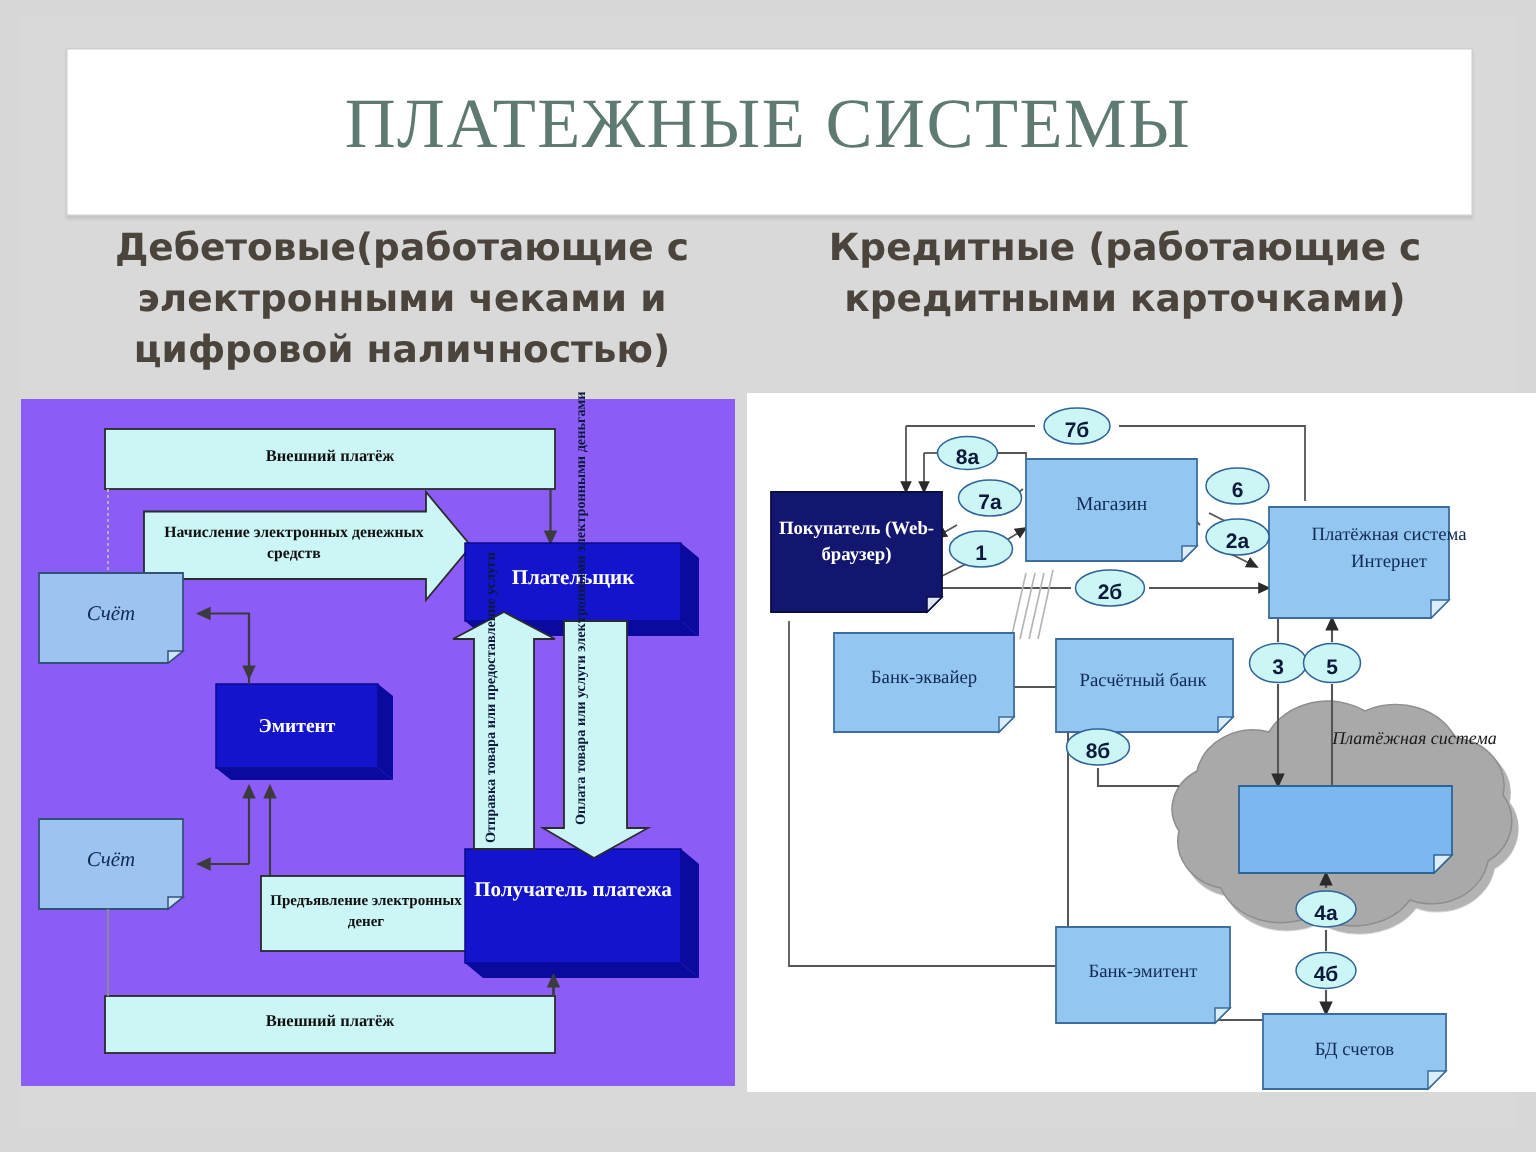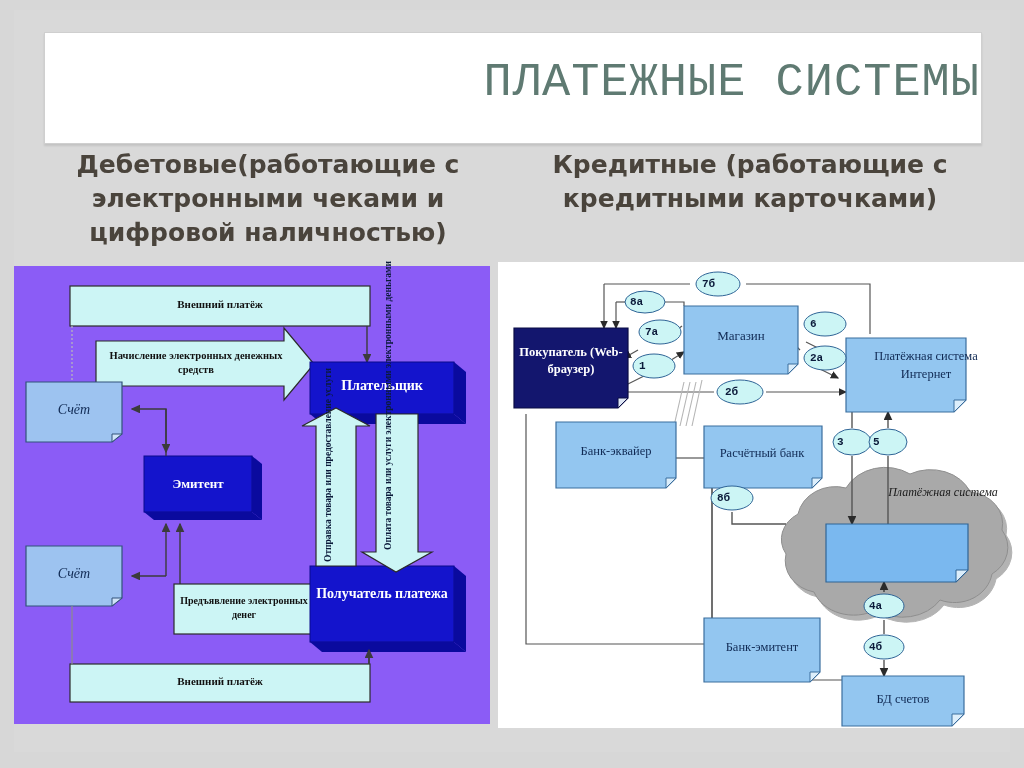--- a/index.html
+++ b/index.html
@@ -19,22 +19,22 @@
   }
   
   #title-band{
     position:absolute;left:44px;top:32px;width:936px;height:110px;
     background:#ffffff;
     border:1px solid #cfcfcf;
     box-shadow:0 2px 2px rgba(0,0,0,0.10);
   }
   #slide-title{
     position:absolute;left:44px;top:56px;width:936px;
-    text-align:right;
-    font-family:Liberation Mono, monospace;
+    text-align:center;
+    font-family:Liberation Serif, serif;
     font-size:47px;
     letter-spacing:1px;
     color:#5f7a72;
     white-space:nowrap;
   }
   .subhead{
     position:absolute;
     font-family:"DejaVu Sans", sans-serif;
     font-weight:bold;
     font-size:25px;
@@ -72,24 +72,25 @@
     font-family:"Liberation Serif", serif;
     font-weight:bold;
     color:#0b1a3a;
     writing-mode:vertical-rl;
     transform:rotate(180deg);
     text-align:center;
     white-space:nowrap;
   }
   .badge-text{
     position:absolute;
-    font-family:Liberation Mono, monospace;
+    font-family:Liberation Sans, sans-serif;
     font-weight:bold;
-    font-size:11px;
+    font-size:14px;
     color:#0b1a3a;
+    text-align:center;
   }
 </style>
 </head>
 <body>
 
 <div id="slide">
   <div id="grey-card"></div>
 
   <div id="title-band"></div>
   <div id="slide-title">ПЛАТЕЖНЫЕ СИСТЕМЫ</div>

